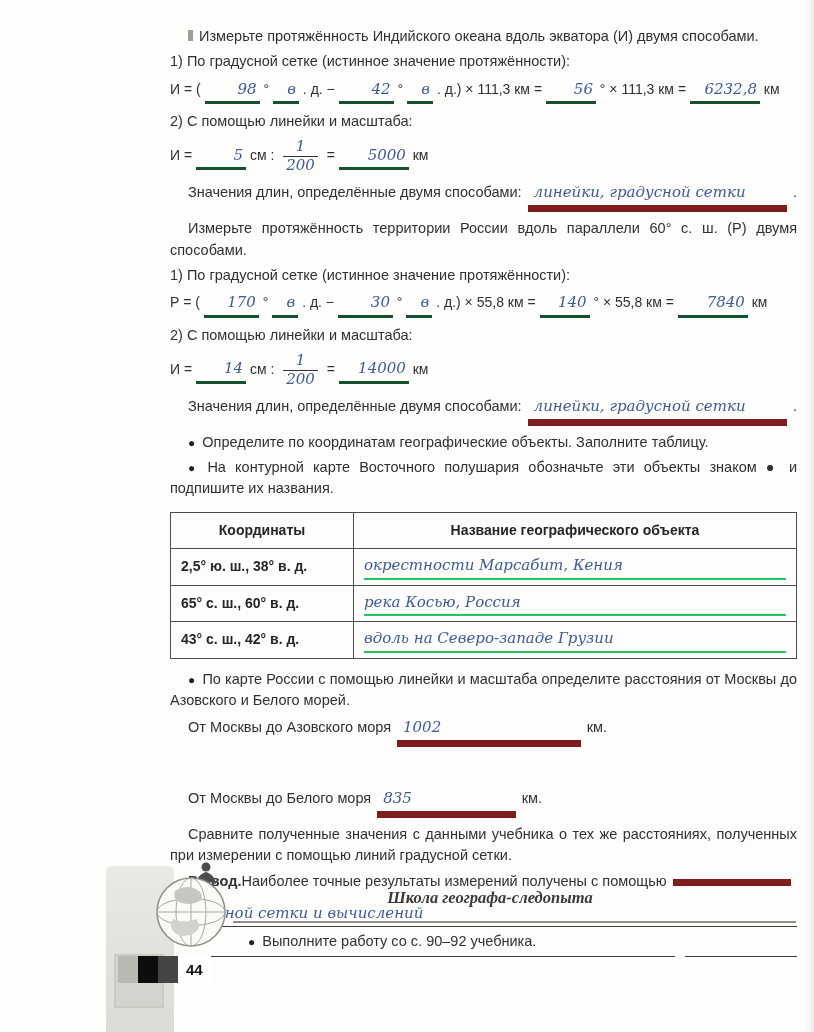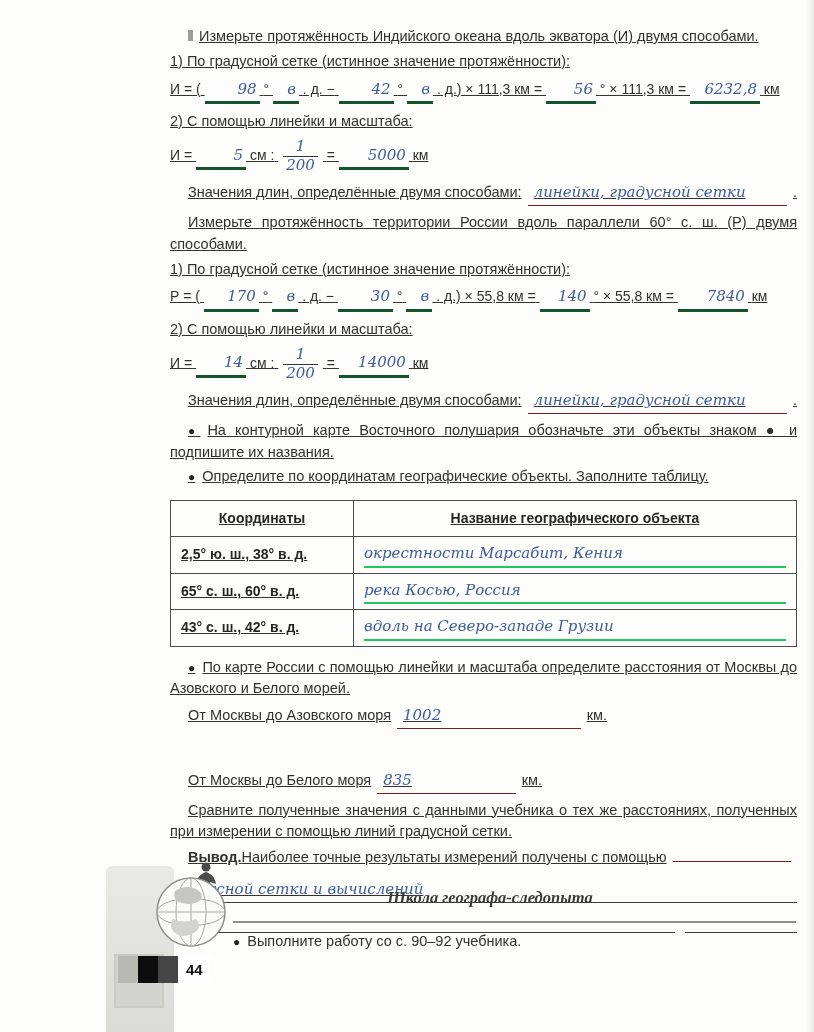--- a/index.html
+++ b/index.html
@@ -6,42 +6,42 @@
   html,body { width:814px; height:1032px; }
   body { background:#f2f2ef; font-family:"Liberation Sans", sans-serif; }
   .page {
     position:relative; width:814px; height:1032px;
     background:#fdfdfb; overflow:hidden; color:#313131;
   }
   .page::after{
     content:""; position:absolute; top:0; right:0; width:8px; height:100%;
     background:linear-gradient(to left, rgba(0,0,0,.08), rgba(0,0,0,0));
   }
-  .content { position:absolute; left:170px; top:26px; width:627px; font-size:14.5px; line-height:1.5;text-decoration:underline; }
+  .content { position:absolute; left:170px; top:26px; width:627px; font-size:14.5px; line-height:1.5; }
   p.para { text-align:justify; text-indent:18px; margin:0 0 3px 0; }
   p.noindent { text-indent:0; }
   .pmark { display:inline-block; width:5px; height:11px; background:#9d9d99; margin-right:6px; vertical-align:baseline; }
   .marker { margin-right:7px; font-size:12px; color:#222; }
   .mt4{margin-top:4px}.mt6{margin-top:6px}.mt8{margin-top:8px}
 
   
   .hw { font-family:"DejaVu Serif", serif; font-style:italic; color:#3d5a9b; font-size:15px; white-space:nowrap; }
 
   
   .formula { margin:5px 0 7px 0; font-size:14px; white-space:nowrap; text-indent:0; }
   .blank { display:inline-block; border-bottom:3px solid #14532d; text-align:right; padding:0 3px 1px; vertical-align:baseline; }
   .w26{min-width:26px}.w50{min-width:50px}.w55{min-width:55px}.w70{min-width:70px}
   .frac { display:inline-block; text-align:center; vertical-align:middle; margin:0 5px; line-height:1.15; font-size:13px; }
   .frac .num { display:block; border-bottom:1.4px solid #333; padding:0 9px 1px; }
   .frac .den { display:block; padding:0 3px; }
 
   
   .line-row { display:flex; align-items:baseline; margin:4px 0 6px 0; padding-left:18px; }
   .line-row .lbl { white-space:nowrap; }
-  .fill { flex:1 1 auto; border-bottom:1px solid #7f1d1d; margin:0 6px; padding:0 6px 1px; min-height:14px; }
+  .fill { flex:1 1 auto; border-bottom:7px solid #7f1d1d; margin:0 6px; padding:0 6px 1px; min-height:14px; }
   .tail { white-space:nowrap; }
 
   
   table.coords { width:100%; border-collapse:collapse; margin:12px 0 10px 0; }
   .coords th, .coords td { border:1.6px solid #4c4c4c; padding:5px 10px; font-size:14px; }
   .coords th { font-weight:bold; text-align:center; padding:7px 8px; color:#262626; }
   .coords td.c { font-weight:bold; width:183px; color:#262626; }
   .coords .ans { display:inline-block; width:100%; border-bottom:2px solid #22c55e; padding-bottom:1px; }
 
   
@@ -53,21 +53,21 @@
 
   
   .side-strip { position:absolute; left:106px; top:866px; width:68px; height:166px;
     background:linear-gradient(to bottom,#e9e9e5,#dcdcd7); border-radius:6px 6px 0 0; }
   .side-strip .ornament { position:absolute; left:8px; bottom:24px; width:50px; height:54px;
     background:#d0d0ca; border:2px solid #c2c2bb; opacity:.7; }
   .globe { position:absolute; left:146px; top:858px; width:92px; height:92px; }
   .school-title { position:absolute; left:240px; top:888px; width:500px; text-align:center;
     font-family:"Liberation Serif", serif; font-weight:bold; font-style:italic; font-size:16.5px; color:#3a3a3a; }
   .title-rule { position:absolute; left:233px; top:921px; width:563px; border-top:2px solid #8e8e8a; }
-  .footer-task { position:absolute; left:233px; top:933px; font-size:14.5px; color:#313131; }
+  .footer-task { position:absolute; left:248px; top:933px; font-size:14.5px; color:#313131; }
   .pagenum-block { position:absolute; left:118px; top:956px; display:flex; align-items:stretch; height:27px; }
   .sq { width:20px; height:27px; }
   .sq1{ background:#b9b9b3; } .sq2{ background:#0d0d0d; } .sq3{ background:#454545; }
   .pagenum { background:#fff; font-weight:bold; font-size:15px; color:#111;
     display:flex; align-items:center; padding:0 8px; }
 </style>
 </head>
 <body>
 
 <div class="page">
@@ -140,22 +140,22 @@
       <span class="blank w70"><span class="hw">14000</span></span>
       <span>км</span>
     </div>
 
     <div class="line-row">
       <span class="lbl">Значения длин, определённые двумя способами:</span>
       <span class="fill"><span class="hw">линейки, градусной сетки</span></span>
       <span class="tail">.</span>
     </div>
 
+    <p class="para mt8"><span class="marker">●</span><span>Определите по координатам географические объекты. Заполните таблицу.</span></p>
     <p class="para"><span class="marker">●</span><span>На контурной карте Восточного полушария обозначьте эти объекты знаком ● и подпишите их названия.</span></p>
-    <p class="para mt8"><span class="marker">●</span><span>Определите по координатам географические объекты. Заполните таблицу.</span></p>
 
     <table class="coords">
       <thead>
         <tr>
           <th>Координаты</th>
           <th>Название географического объекта</th>
         </tr>
       </thead>
       <tbody>
         <tr>

